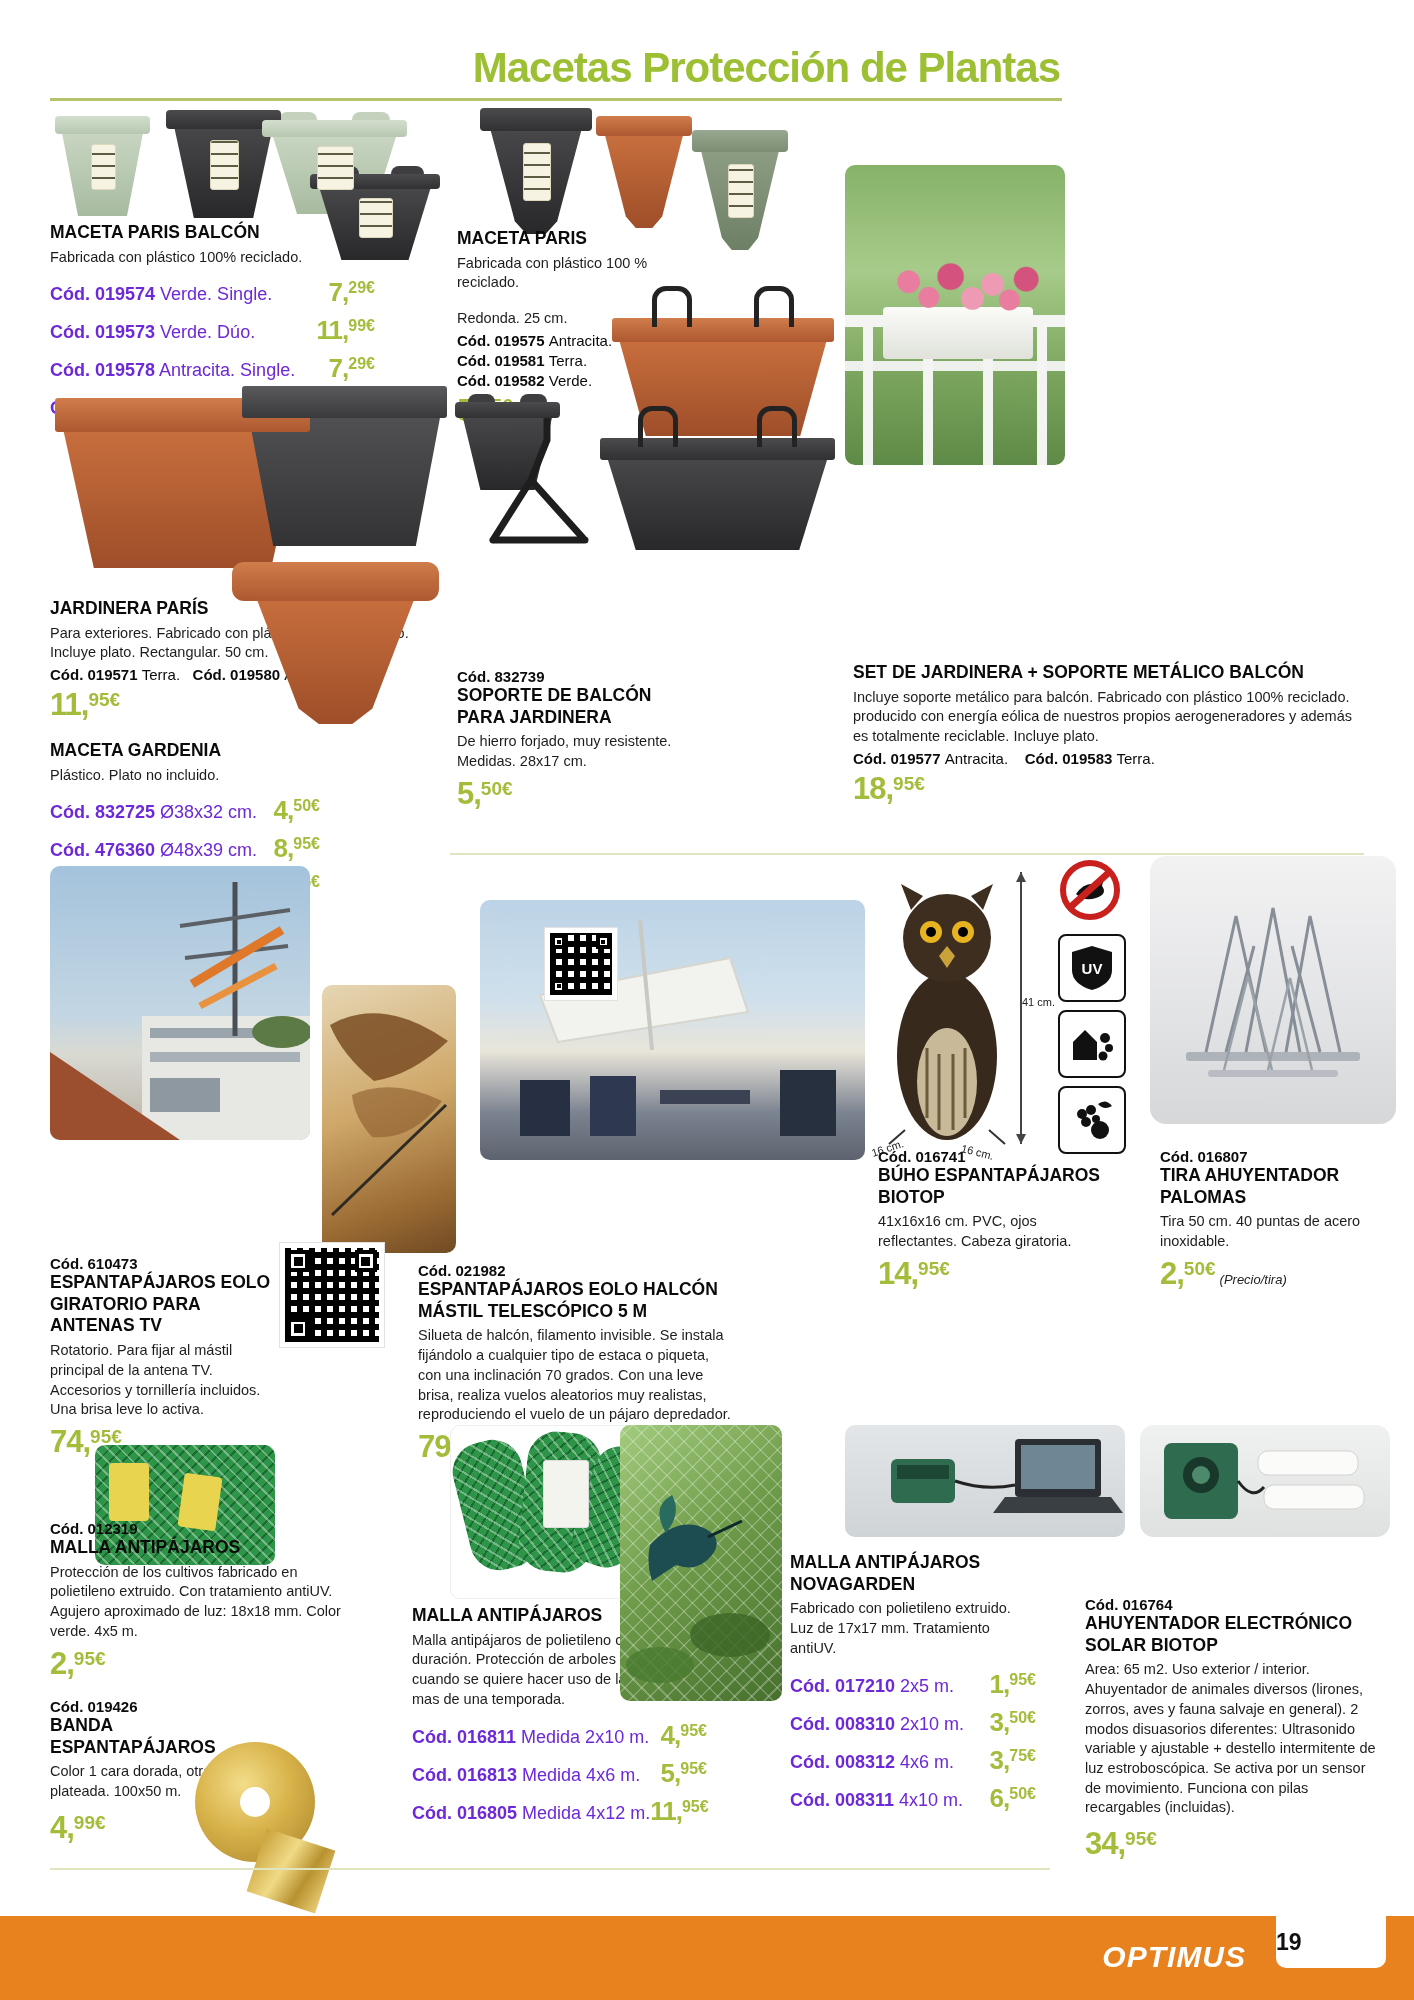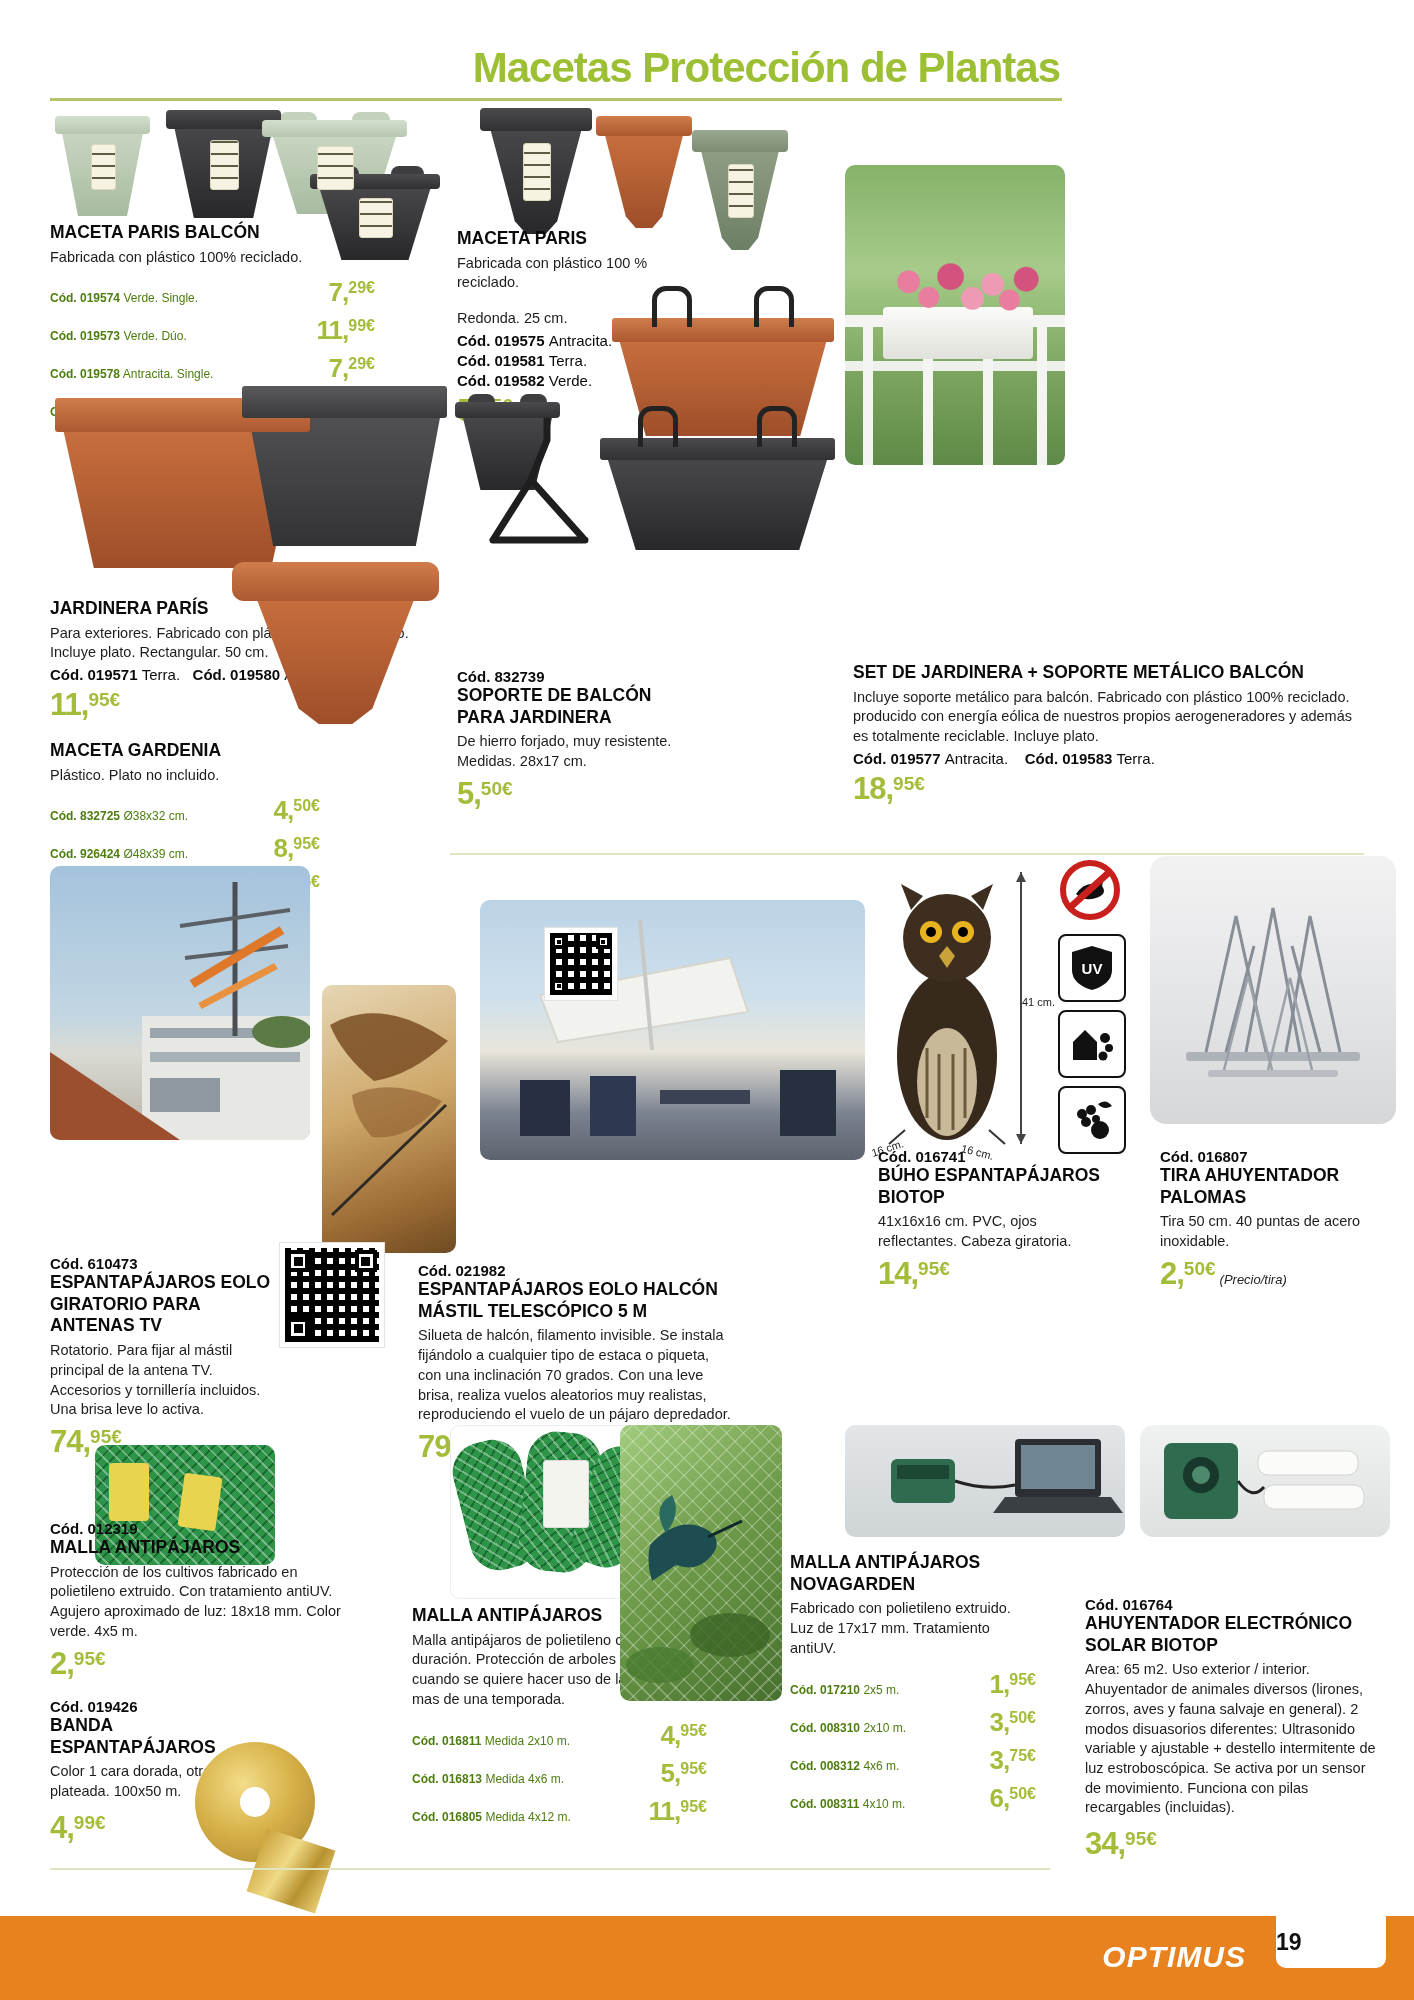--- a/index.html
+++ b/index.html
@@ -9,21 +9,21 @@
   .title{position:absolute;left:340px;top:44px;width:720px;text-align:right;
          font-size:42px;font-weight:800;color:#9cbf33;letter-spacing:-1px}
   .rule{position:absolute;height:3px;background:#b4c46a}
   .divider{position:absolute;height:2px;background:#e0e5c0}
 
   .pname{font-size:17.5px;font-weight:700;color:#0b0b0b;line-height:1.24}
   .codeline{font-size:15px;font-weight:700;color:#0b0b0b;margin-top:3px}
   .codeline .lbl{font-weight:400}
   .desc{font-size:14.5px;color:#1d1d1d;line-height:1.36;margin-top:4px}
   .prow{display:flex;justify-content:space-between;align-items:flex-end;margin-top:12px}
-  .rowtxt{font-size:12px;color:#4d7c0f;white-space:nowrap}
+  .rowtxt{font-size:18px;color:#6d28d9;white-space:nowrap}
   .code{font-weight:700}
   .price{color:#a3bd3b;font-weight:800;white-space:nowrap;line-height:1}
   .price .pi{font-size:31px;letter-spacing:-1px}
   .price .pd{font-size:19px;vertical-align:9px}
   .price-sm .pi{font-size:26px}
   .price-sm .pd{font-size:16px;vertical-align:8px}
   .pricenote{font-size:13px;font-style:italic;color:#222;font-weight:400;margin-left:4px}
   .mt6{margin-top:6px}.mt10{margin-top:10px}
 
   
@@ -220,21 +220,21 @@
       <div class="bod" style="top:20%"></div>
   </div>
   <div class="abs" style="left:50px;top:740px;width:270px">
     <div class="pname">MACETA GARDENIA</div>
     <div class="desc">Plástico. Plato no incluido.</div>
     <div class="prow">
       <span class="rowtxt"><span class="code">Cód. 832725</span> <span>Ø38x32 cm.</span></span>
       <span class="price price-sm"><span class="pi">4,</span><span class="pd">50€</span></span>
     </div>
     <div class="prow">
-      <span class="rowtxt"><span class="code">Cód. 926424</span> <span>Ø48x39 cm.</span></span>
+      <span class="rowtxt"><span class="code">Cód. 476360</span> <span>Ø48x39 cm.</span></span>
       <span class="price price-sm"><span class="pi">8,</span><span class="pd">95€</span></span>
     </div>
     <div class="prow">
       <span class="rowtxt"><span class="code">Cód. 832727</span> <span>Ø60x48 cm.</span></span>
       <span class="price price-sm"><span class="pi">10,</span><span class="pd">95€</span></span>
     </div>
   </div>
 
   <div class="abs" style="left:457px;top:668px;width:240px">
     <div class="codeline" style="margin-top:0">Cód. 832739</div>

